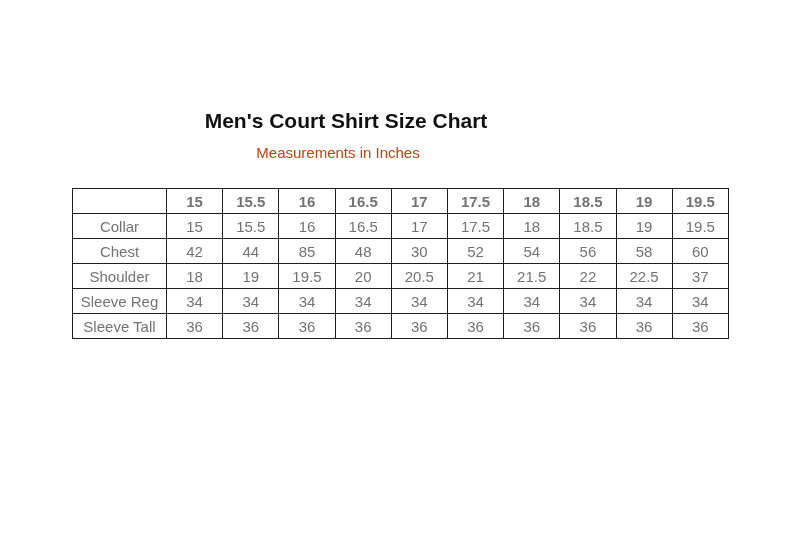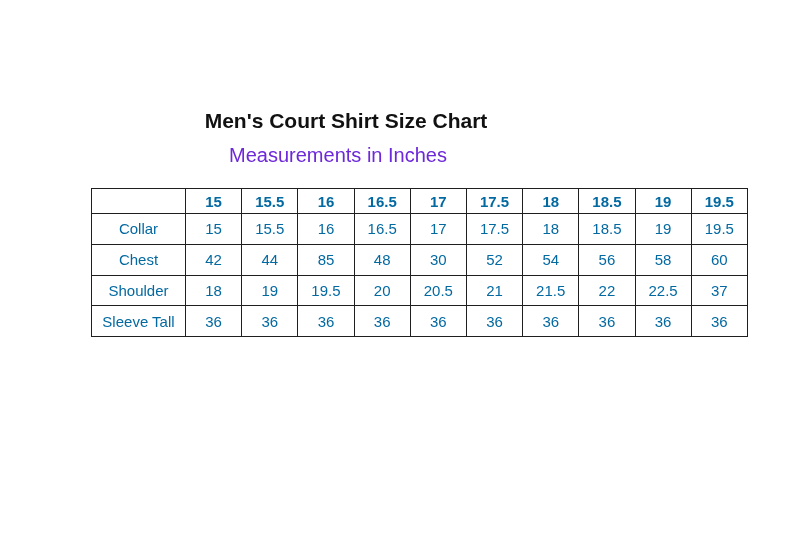--- a/index.html
+++ b/index.html
@@ -24,36 +24,35 @@
     font-size: 21px;
     font-weight: bold;
     white-space: nowrap;
     color: #111111;
   }
   .subtitle {
     position: absolute;
     top: 144px;
     left: 338px;
     transform: translateX(-50%);
-    font-size: 20px;
+    font-size: 15px;
     white-space: nowrap;
-    color: #6d28d9;
+    color: #c2410c;
   }
   table.size-table {
     position: absolute;
     left: 72px;
     top: 188px;
     width: 657px;
     height: 149px;
     border-collapse: collapse;
     table-layout: fixed;
     font-family: "Liberation Sans", sans-serif;
     font-size: 15px;
-    color: #0369a1;
-    margin-left: 19px;
+    color: #737373;
   }
   .size-table th,
   .size-table td {
     border: 1.5px solid #1f1f1f;
     text-align: center;
     vertical-align: middle;
     padding: 0;
     height: 24px;
     font-weight: normal;
     line-height: 1;
@@ -134,20 +133,33 @@
         <td>19.5</td>
         <td>20</td>
         <td>20.5</td>
         <td>21</td>
         <td>21.5</td>
         <td>22</td>
         <td>22.5</td>
         <td>37</td>
       </tr>
       <tr>
+        <td>Sleeve Reg</td>
+        <td>34</td>
+        <td>34</td>
+        <td>34</td>
+        <td>34</td>
+        <td>34</td>
+        <td>34</td>
+        <td>34</td>
+        <td>34</td>
+        <td>34</td>
+        <td>34</td>
+      </tr>
+      <tr>
         <td>Sleeve Tall</td>
         <td>36</td>
         <td>36</td>
         <td>36</td>
         <td>36</td>
         <td>36</td>
         <td>36</td>
         <td>36</td>
         <td>36</td>
         <td>36</td>

